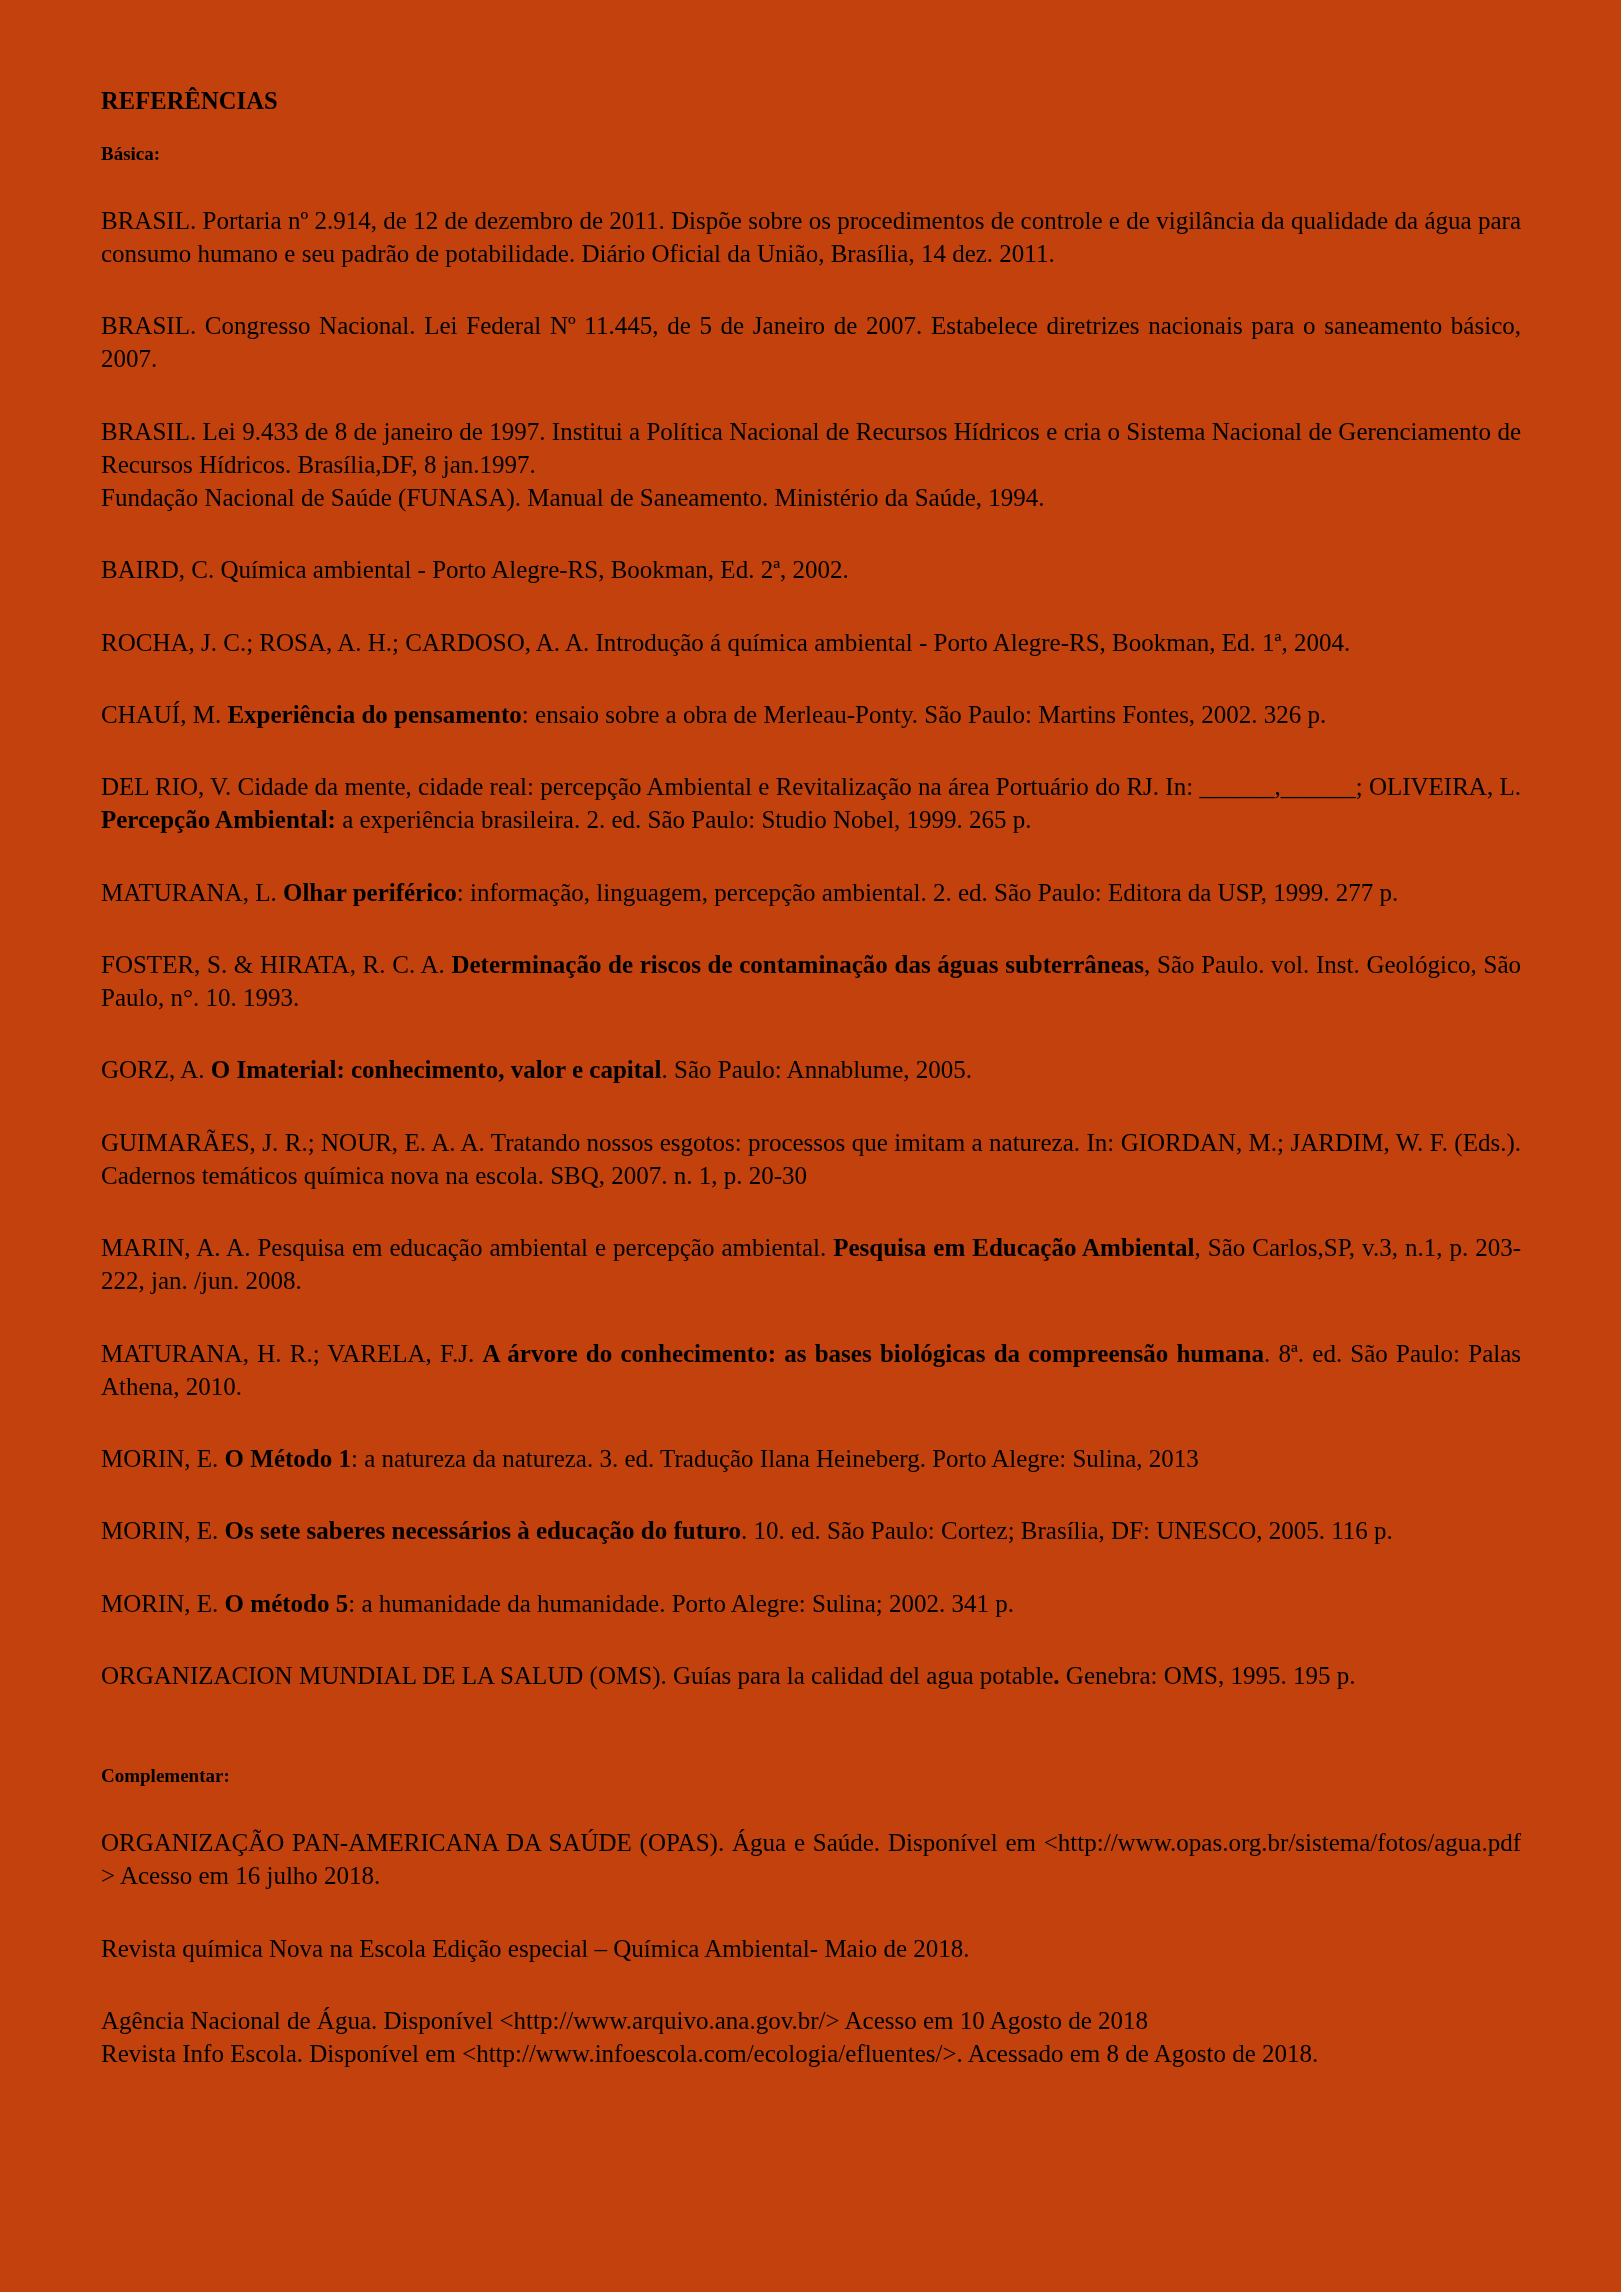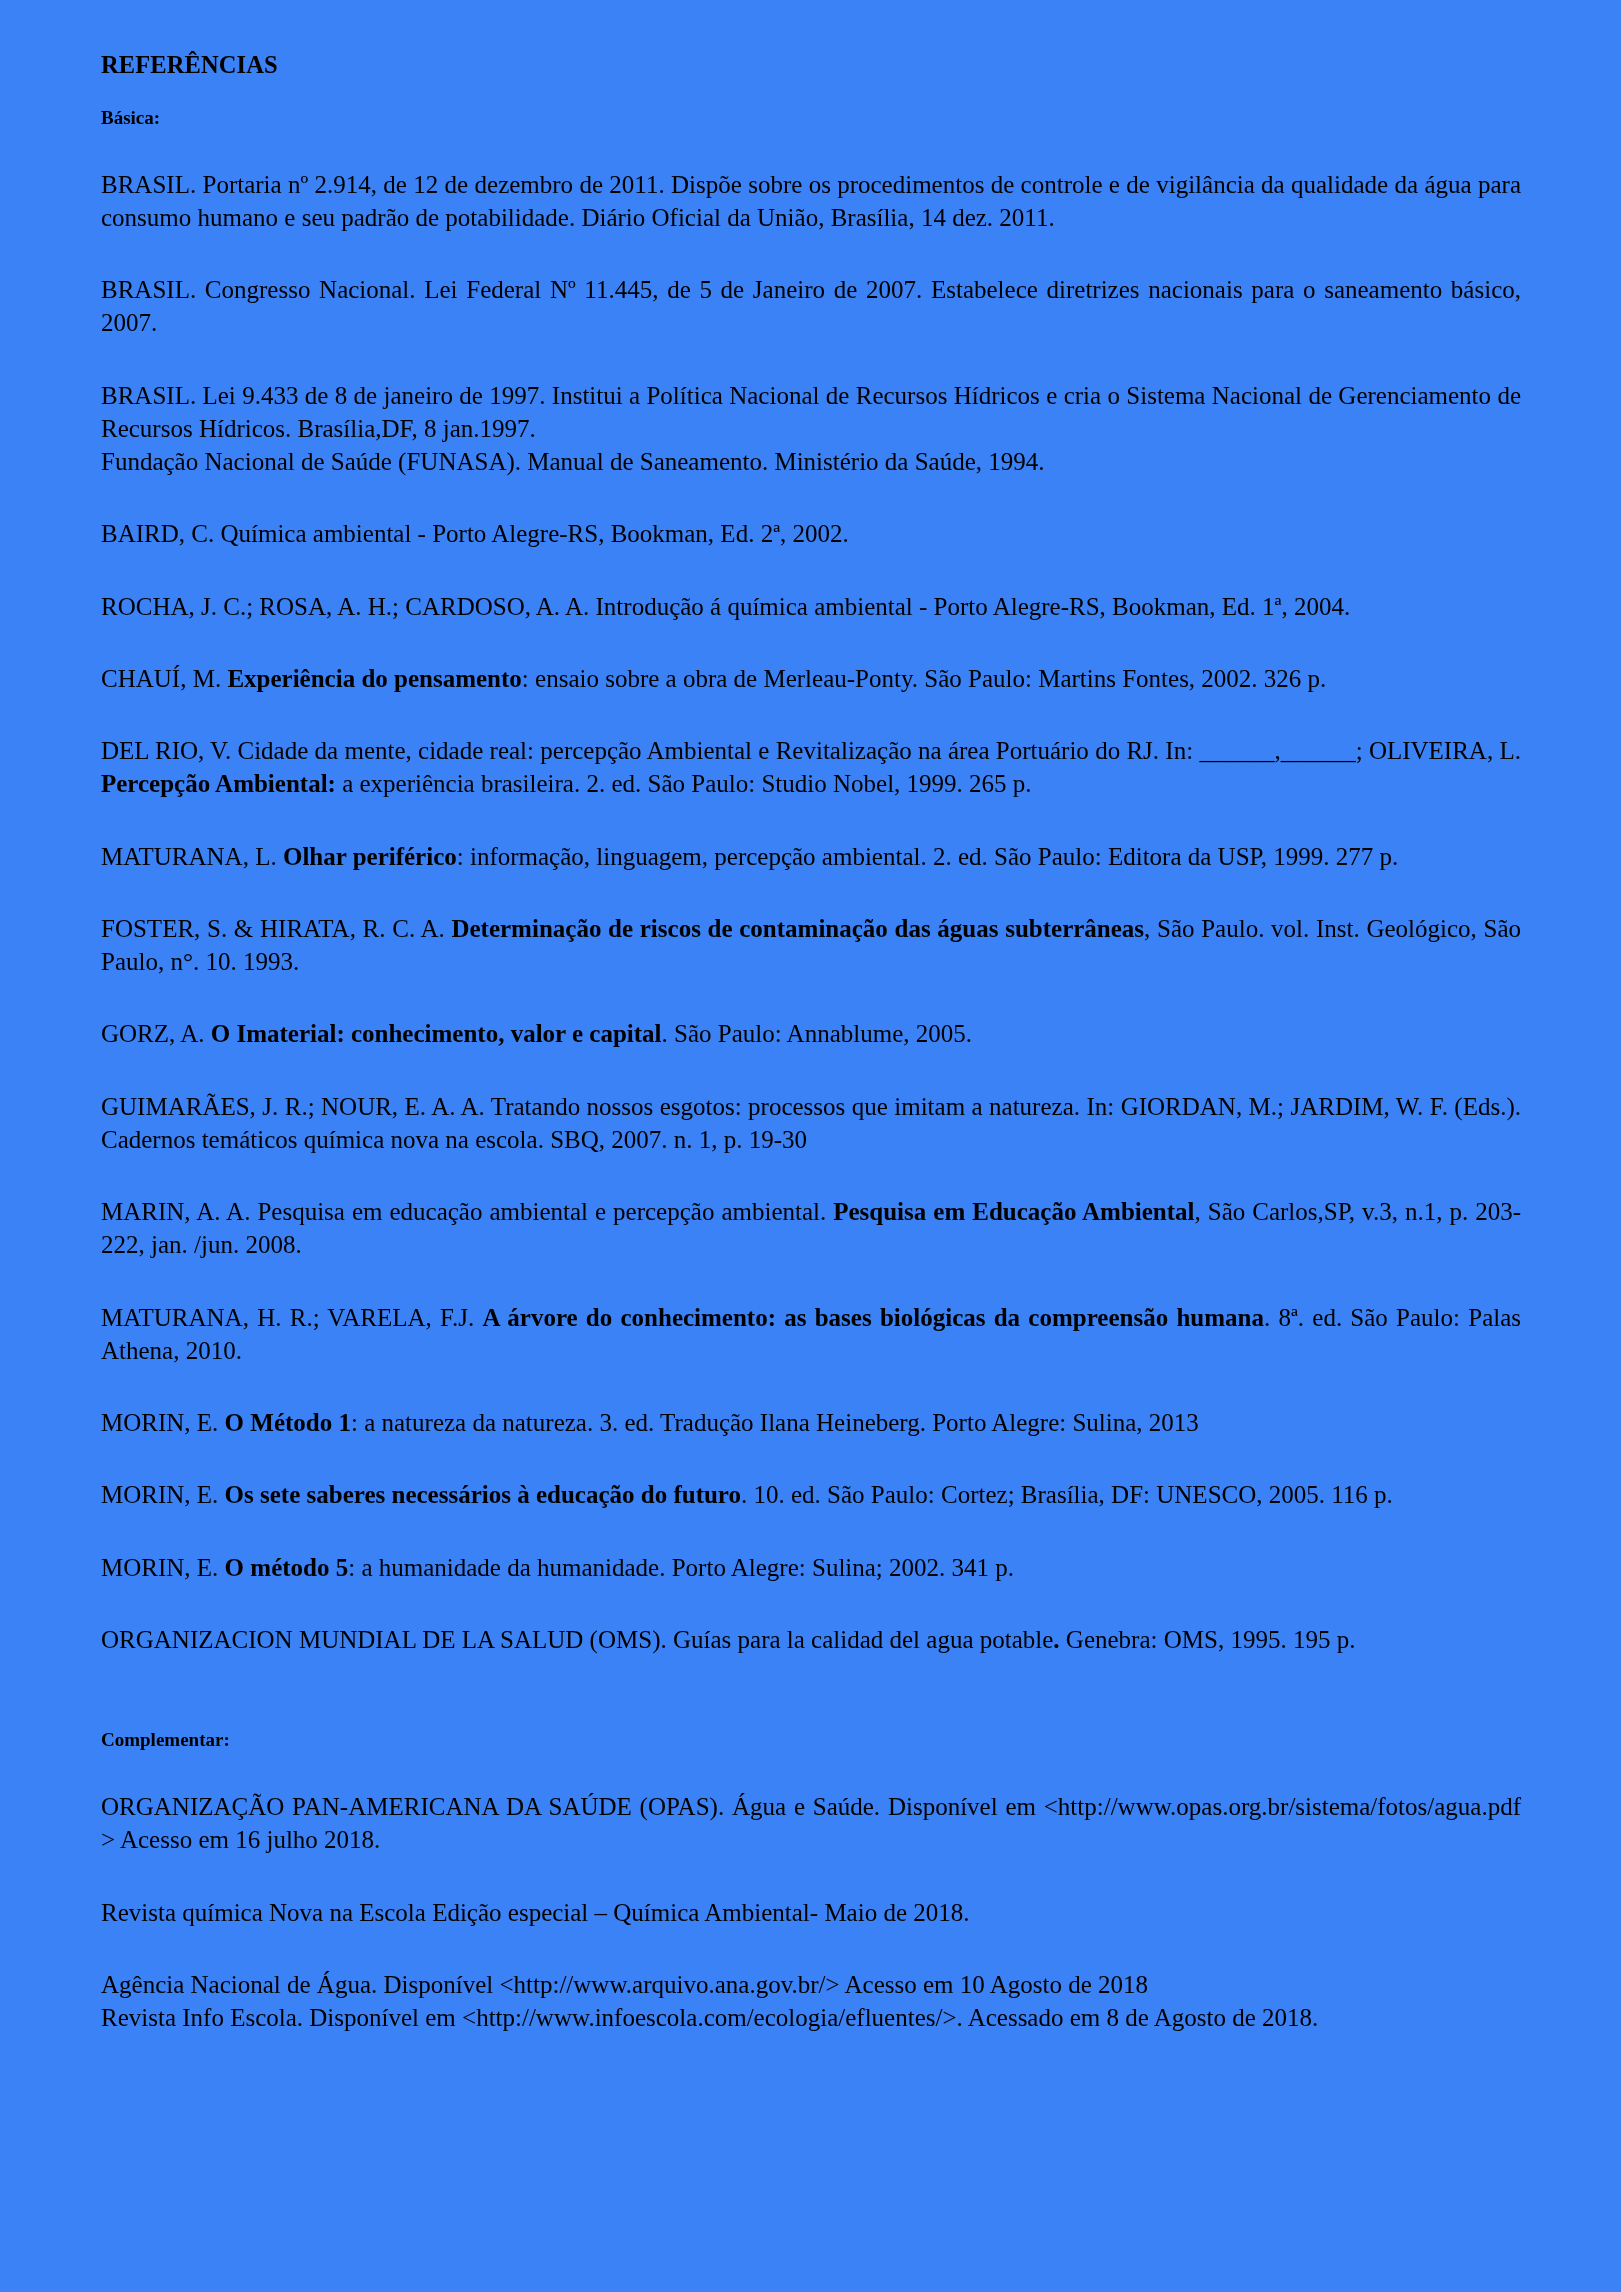--- a/index.html
+++ b/index.html
@@ -10,23 +10,23 @@
   }
   body {
     font-family: "Liberation Serif", "DejaVu Serif", serif;
     color: #000000;
   }
   .page {
     position: relative;
     width: 1621px;
     height: 2293px;
     margin: 0 auto;
-    background: #3b82f6;
+    background: #c2410c;
     box-sizing: border-box;
-    padding: 35px 100px 59px 101px;
+    padding: 71px 100px 59px 101px;
     overflow: hidden;
   }
   .content {
     width: 1420px;
   }
   h1.section-title {
     font-size: 24.5px;
     font-weight: bold;
     line-height: 1.15;
     margin: 15.7px 0 0 0;
@@ -67,21 +67,21 @@
         <p class="ref"><span>BRASIL. Congresso Nacional. Lei Federal Nº 11.445, de 5 de Janeiro de 2007. Estabelece diretrizes nacionais para o saneamento básico, 2007.</span></p>
         <p class="ref"><span>BRASIL. Lei 9.433 de 8 de janeiro de 1997. Institui a Política Nacional de Recursos Hídricos e cria o Sistema Nacional de Gerenciamento de Recursos Hídricos. Brasília,DF, 8 jan.1997.</span></p>
         <p class="ref tight"><span>Fundação Nacional de Saúde (FUNASA). Manual de Saneamento. Ministério da Saúde, 1994.</span></p>
         <p class="ref"><span>BAIRD, C. Química ambiental - Porto Alegre-RS, Bookman, Ed. 2ª, 2002.</span></p>
         <p class="ref"><span>ROCHA, J. C.; ROSA, A. H.; CARDOSO, A. A. Introdução á química ambiental - Porto Alegre-RS, Bookman, Ed. 1ª, 2004.</span></p>
         <p class="ref"><span>CHAUÍ, M. </span><span style="font-weight: bold;">Experiência do pensamento</span><span>: ensaio sobre a obra de Merleau-Ponty. São Paulo: Martins Fontes, 2002. 326 p.</span></p>
         <p class="ref"><span>DEL RIO, V. Cidade da mente, cidade real: percepção Ambiental e Revitalização na área Portuário do RJ. In: ______,______; OLIVEIRA, L. </span><span style="font-weight: bold;">Percepção Ambiental:</span><span> a experiência brasileira. 2. ed. São Paulo: Studio Nobel, 1999. 265 p.</span></p>
         <p class="ref"><span>MATURANA, L. </span><span style="font-weight: bold;">Olhar periférico</span><span>: informação, linguagem, percepção ambiental. 2. ed. São Paulo: Editora da USP, 1999. 277 p.</span></p>
         <p class="ref"><span>FOSTER, S. &amp; HIRATA, R. C. A. </span><span style="font-weight: bold;">Determinação de riscos de contaminação das águas subterrâneas</span><span>, São Paulo. vol. Inst. Geológico, São Paulo, n°. 10. 1993.</span></p>
         <p class="ref"><span>GORZ, A. </span><span style="font-weight: bold;">O Imaterial: conhecimento, valor e capital</span><span>. São Paulo: Annablume, 2005.</span></p>
-        <p class="ref"><span>GUIMARÃES, J. R.; NOUR, E. A. A. Tratando nossos esgotos: processos que imitam a natureza. In: GIORDAN, M.; JARDIM, W. F. (Eds.). Cadernos temáticos química nova na escola. SBQ, 2007. n. 1, p. 19-30</span></p>
+        <p class="ref"><span>GUIMARÃES, J. R.; NOUR, E. A. A. Tratando nossos esgotos: processos que imitam a natureza. In: GIORDAN, M.; JARDIM, W. F. (Eds.). Cadernos temáticos química nova na escola. SBQ, 2007. n. 1, p. 20-30</span></p>
         <p class="ref"><span>MARIN, A. A. Pesquisa em educação ambiental e percepção ambiental. </span><span style="font-weight: bold;">Pesquisa em Educação Ambiental</span><span>, São Carlos,SP, v.3, n.1, p. 203-222, jan. /jun. 2008.</span></p>
         <p class="ref"><span>MATURANA, H. R.; VARELA, F.J. </span><span style="font-weight: bold;">A árvore do conhecimento: as bases biológicas da compreensão humana</span><span>. 8ª. ed. São Paulo: Palas Athena, 2010.</span></p>
         <p class="ref"><span>MORIN, E. </span><span style="font-weight: bold;">O Método 1</span><span>: a natureza da natureza. 3. ed. Tradução Ilana Heineberg. Porto Alegre: Sulina, 2013</span></p>
         <p class="ref"><span>MORIN, E. </span><span style="font-weight: bold;">Os sete saberes necessários à educação do futuro</span><span>. 10. ed. São Paulo: Cortez; Brasília, DF: UNESCO, 2005. 116 p.</span></p>
         <p class="ref"><span>MORIN, E. </span><span style="font-weight: bold;">O método 5</span><span>: a humanidade da humanidade. Porto Alegre: Sulina; 2002. 341 p.</span></p>
         <p class="ref"><span>ORGANIZACION MUNDIAL DE LA SALUD (OMS). Guías para la calidad del agua potable</span><span style="font-weight: bold;">. </span><span>Genebra: OMS, 1995. 195 p.</span></p>
         <div class="spacer-lg"></div>
         <div class="subheading">Complementar:</div>
         <p class="ref"><span>ORGANIZAÇÃO PAN-AMERICANA DA SAÚDE (OPAS). Água e Saúde. Disponível em &lt;http://www.opas.org.br/sistema/fotos/agua.pdf &gt; Acesso em 16 julho 2018.</span></p>
         <p class="ref"><span>Revista química Nova na Escola Edição especial – Química Ambiental- Maio de 2018.</span></p>

